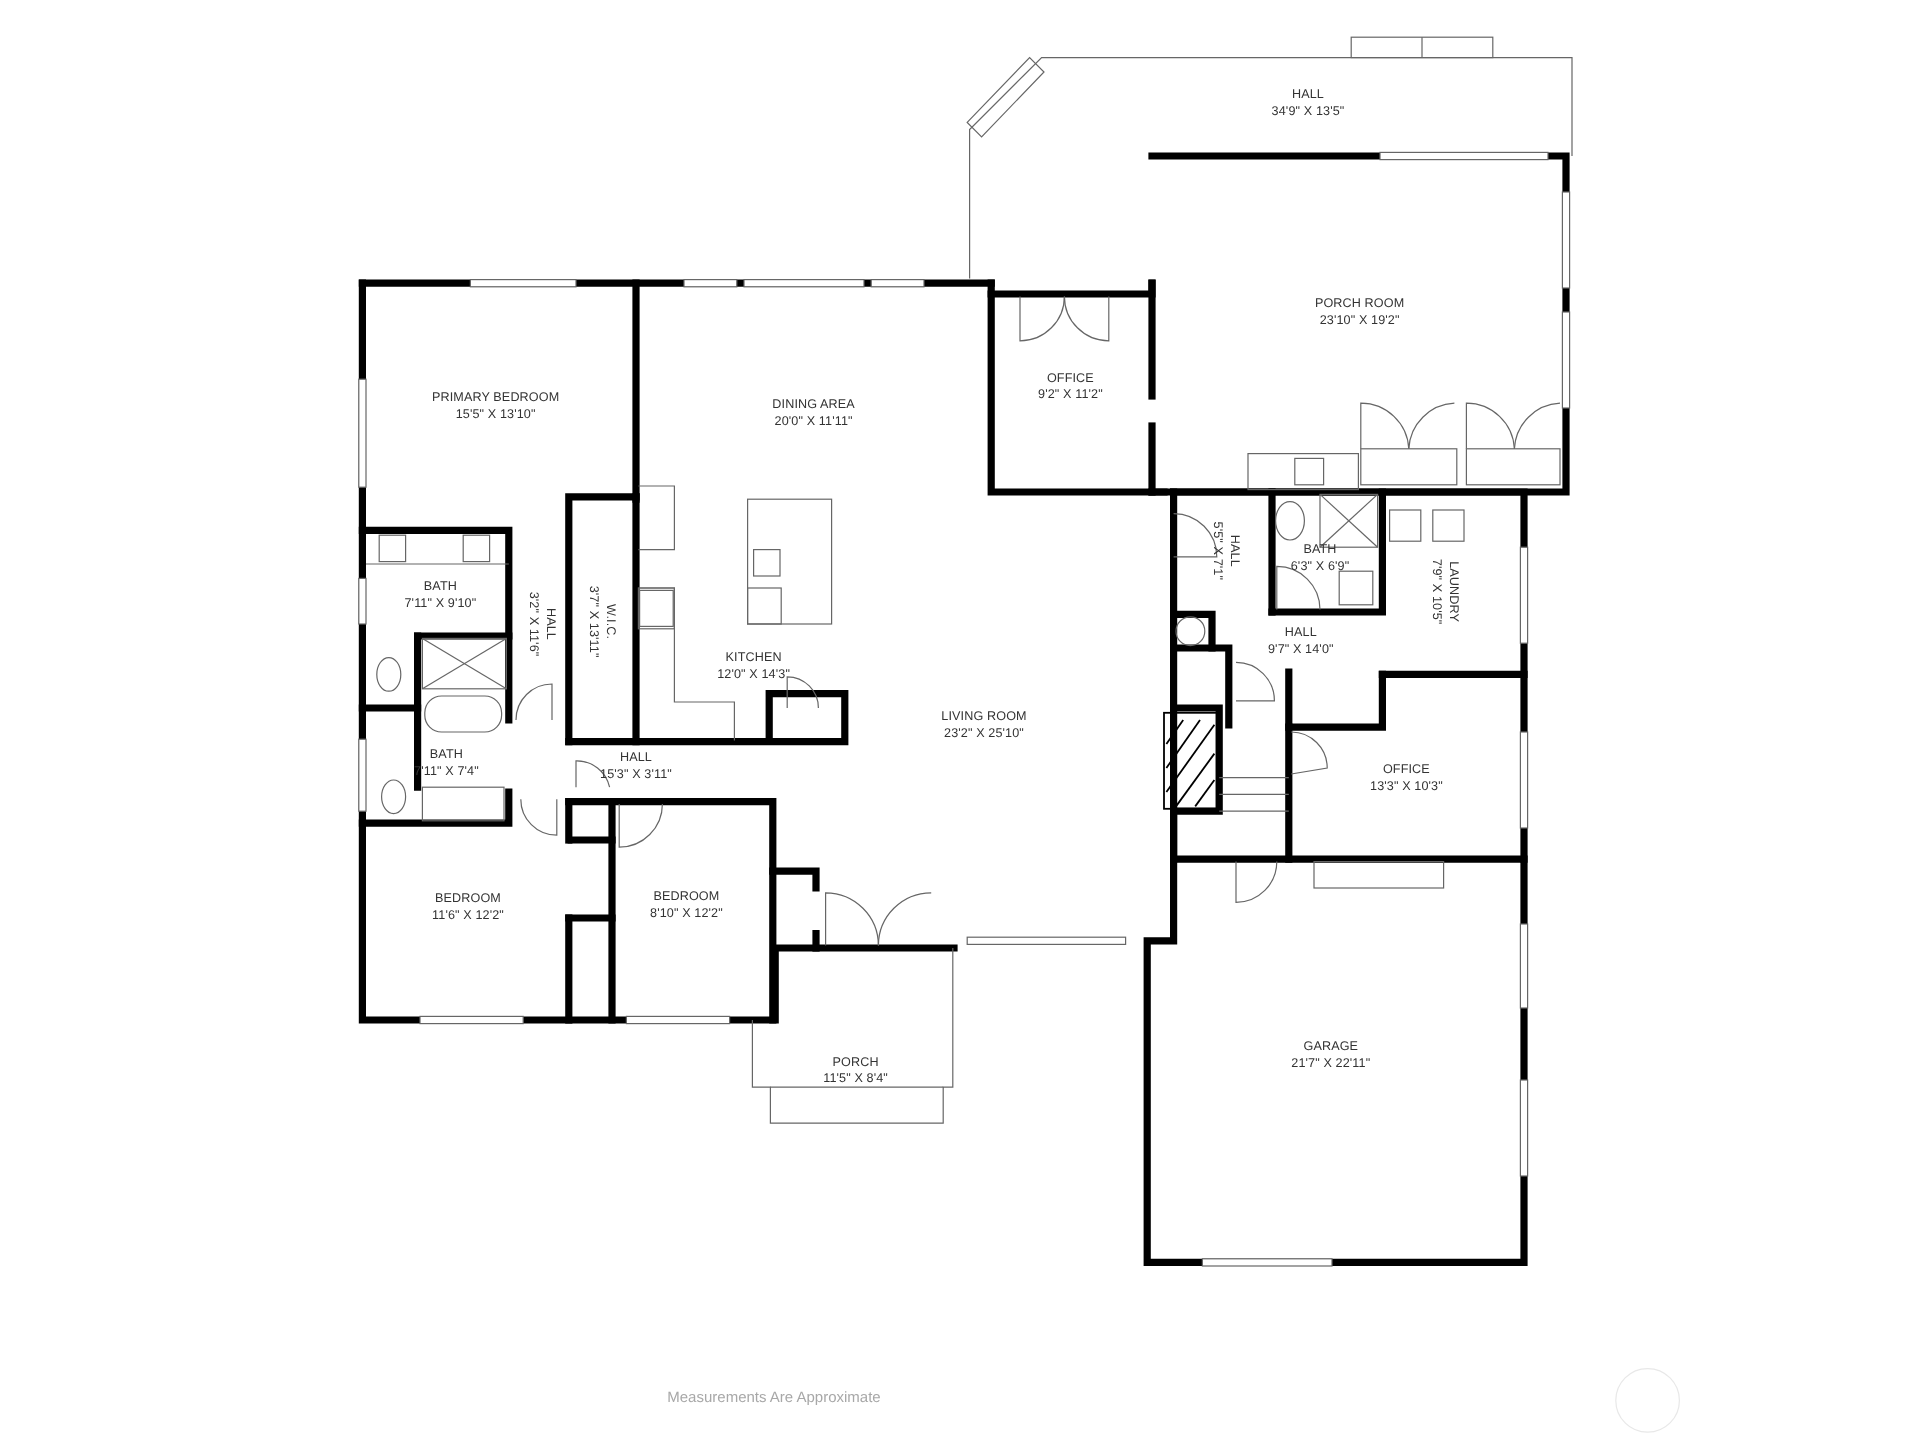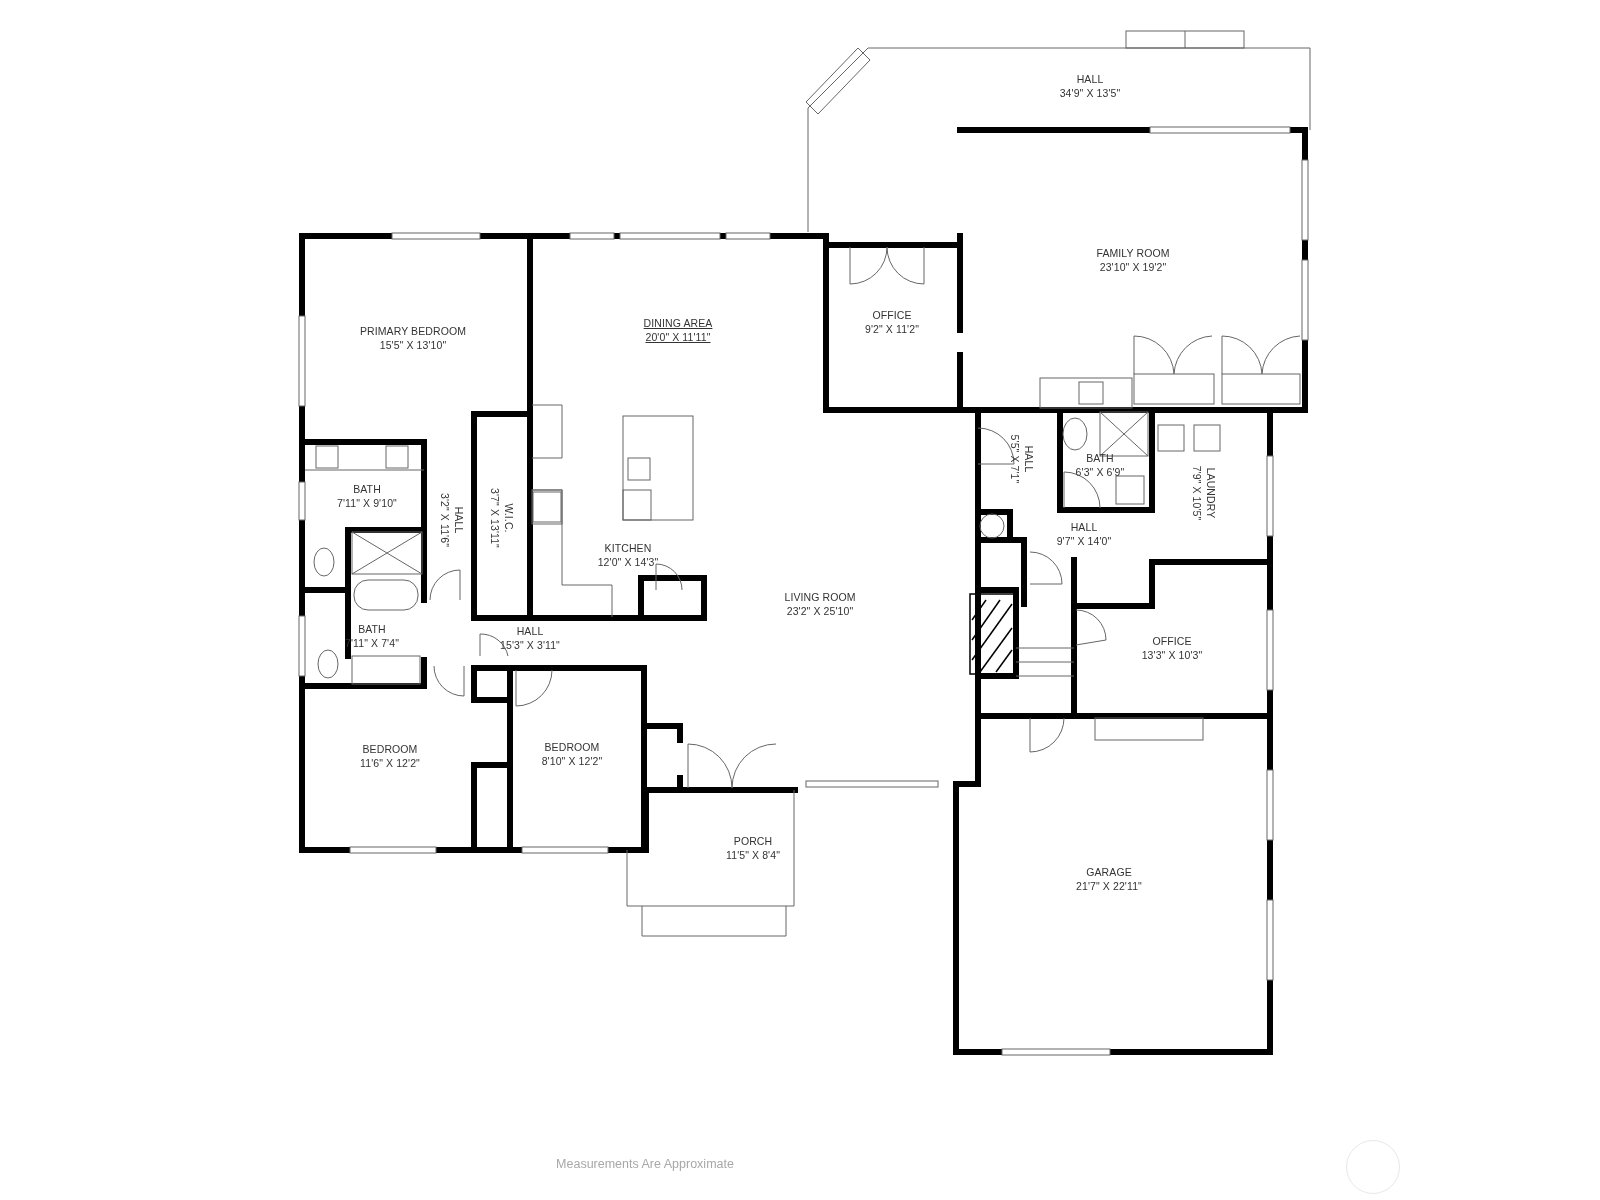--- a/index.html
+++ b/index.html
@@ -174,28 +174,28 @@
     <rect x="1302" y="160" width="6" height="80"></rect>
     <rect x="1302" y="260" width="6" height="80"></rect>
   </g>
 </svg>
 
 <div class="room-label" style="left:1090px;top:86px;">
   <span class="name">HALL</span>
   <span class="dims">34'9" X 13'5"</span>
 </div>
 <div class="room-label" style="left:1133px;top:260px;">
-  <span class="name">FAMILY ROOM</span>
+  <span class="name">PORCH ROOM</span>
   <span class="dims">23'10" X 19'2"</span>
 </div>
 <div class="room-label" style="left:892px;top:322px;">
   <span class="name">OFFICE</span>
   <span class="dims">9'2" X 11'2"</span>
 </div>
-<div class="room-label" style="left:678px;top:330px;text-decoration:underline;">
+<div class="room-label" style="left:678px;top:344px;">
   <span class="name">DINING AREA</span>
   <span class="dims">20'0" X 11'11"</span>
 </div>
 <div class="room-label" style="left:413px;top:338px;text-align:center;">
   <span class="name">PRIMARY BEDROOM</span>
   <span class="dims">15'5" X 13'10"</span>
 </div>
 <div class="room-label" style="left:367px;top:496px;">
   <span class="name">BATH</span>
   <span class="dims">7'11" X 9'10"</span>
@@ -225,21 +225,21 @@
   <span class="dims">15'3" X 3'11"</span>
 </div>
 <div class="room-label" style="left:390px;top:756px;">
   <span class="name">BEDROOM</span>
   <span class="dims">11'6" X 12'2"</span>
 </div>
 <div class="room-label" style="left:572px;top:754px;">
   <span class="name">BEDROOM</span>
   <span class="dims">8'10" X 12'2"</span>
 </div>
-<div class="room-label" style="left:713px;top:848px;margin-left:40px;">
+<div class="room-label" style="left:713px;top:892px;">
   <span class="name">PORCH</span>
   <span class="dims">11'5" X 8'4"</span>
 </div>
 <div class="room-label rot90" style="left:1022px;top:459px;">
   <span class="name">HALL</span>
   <span class="dims">5'5" X 7'1"</span>
 </div>
 <div class="room-label" style="left:1100px;top:465px;">
   <span class="name">BATH</span>
   <span class="dims">6'3" X 6'9"</span>

